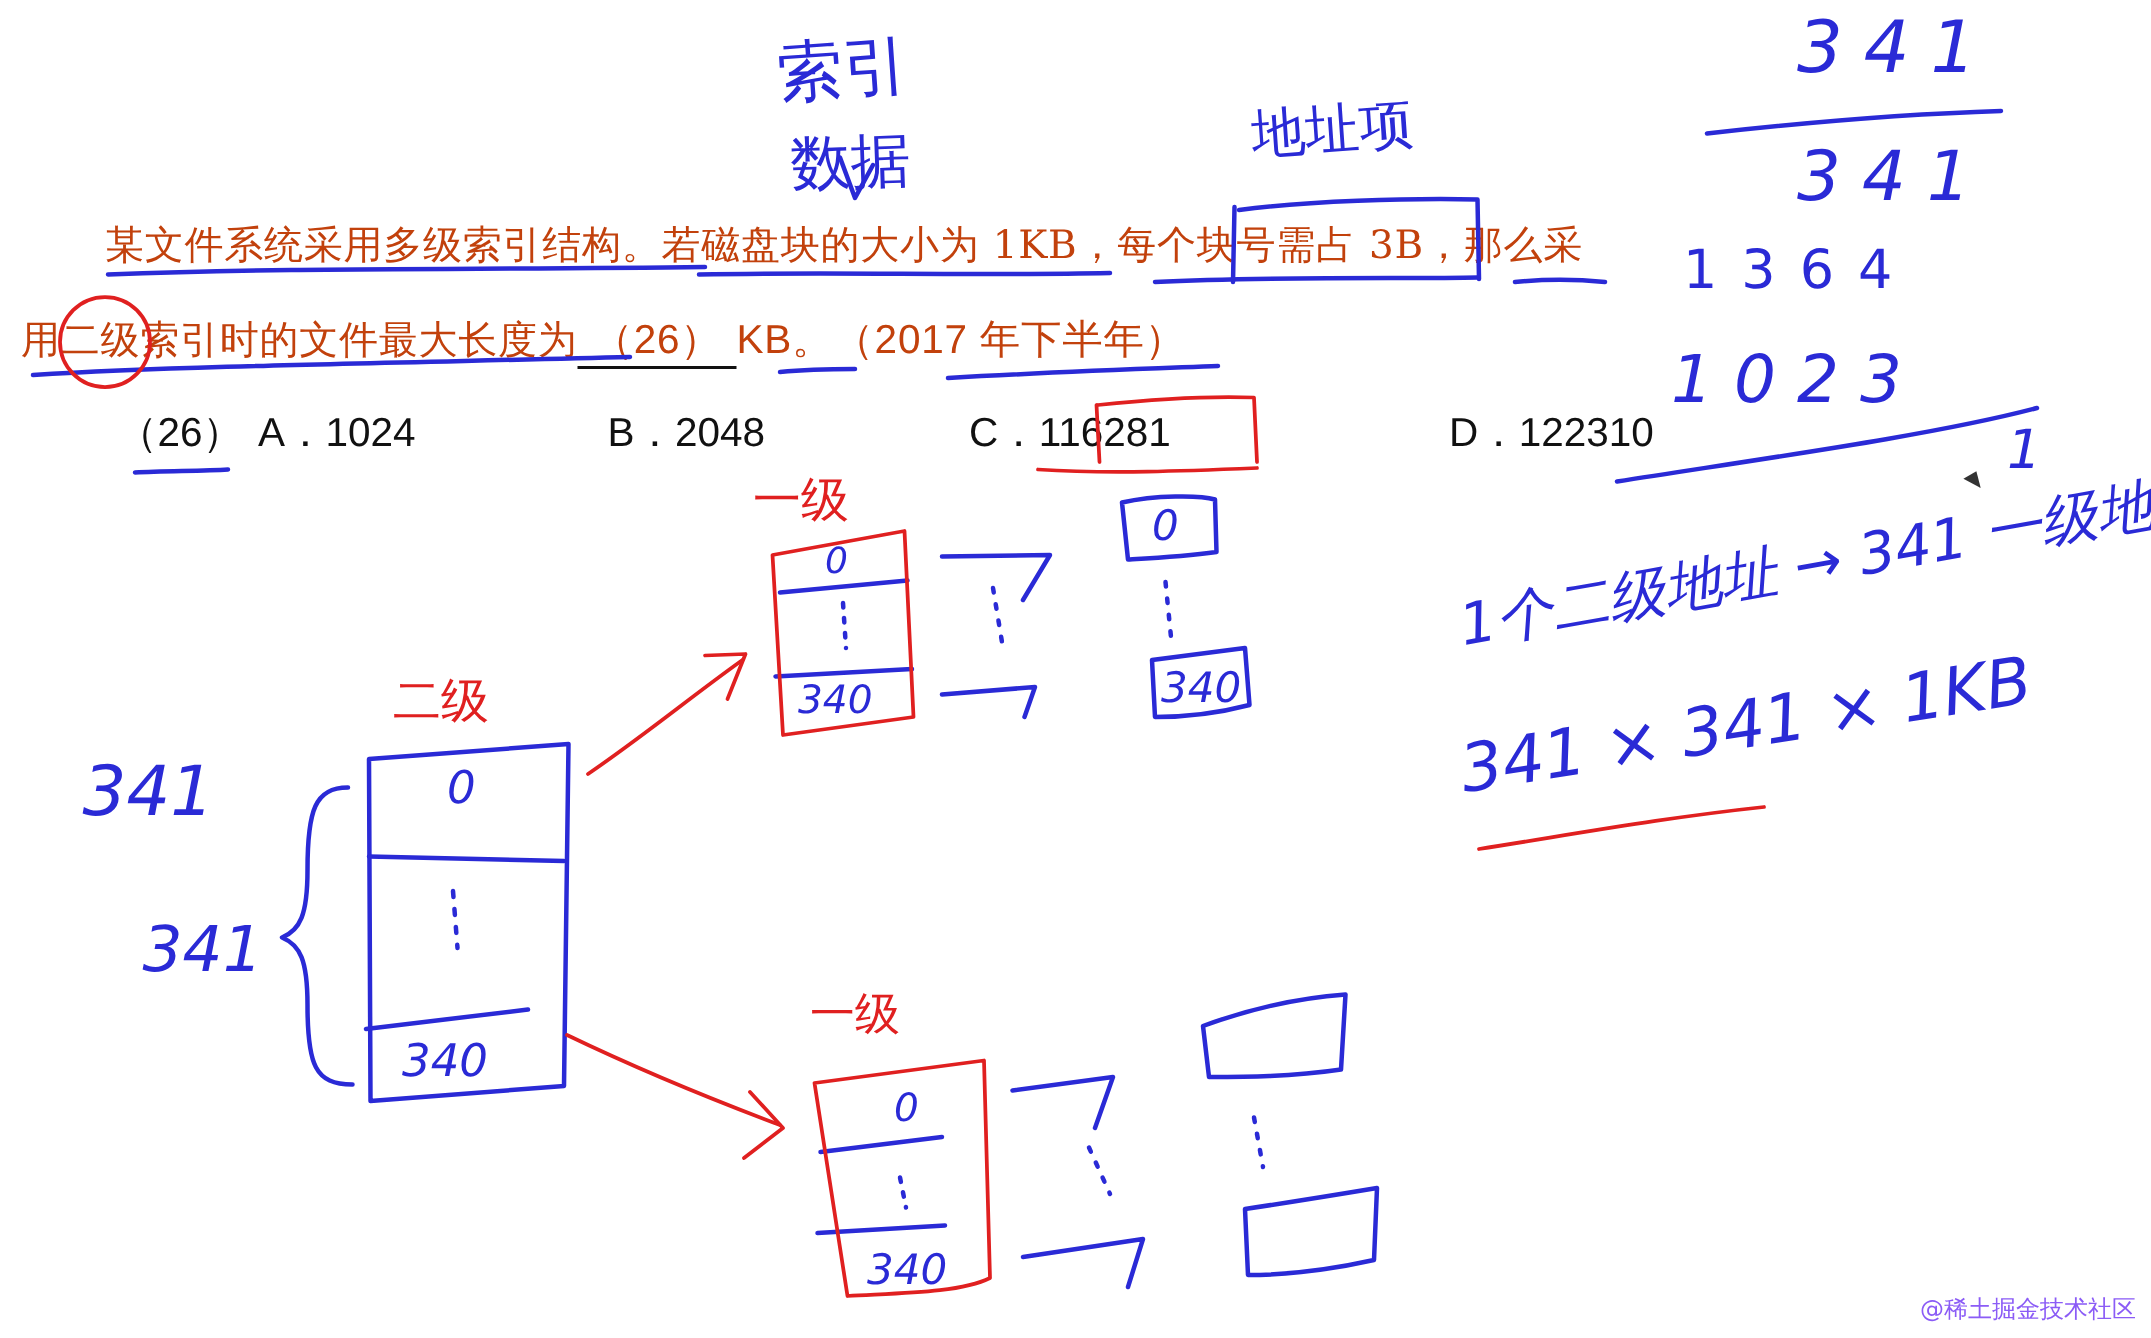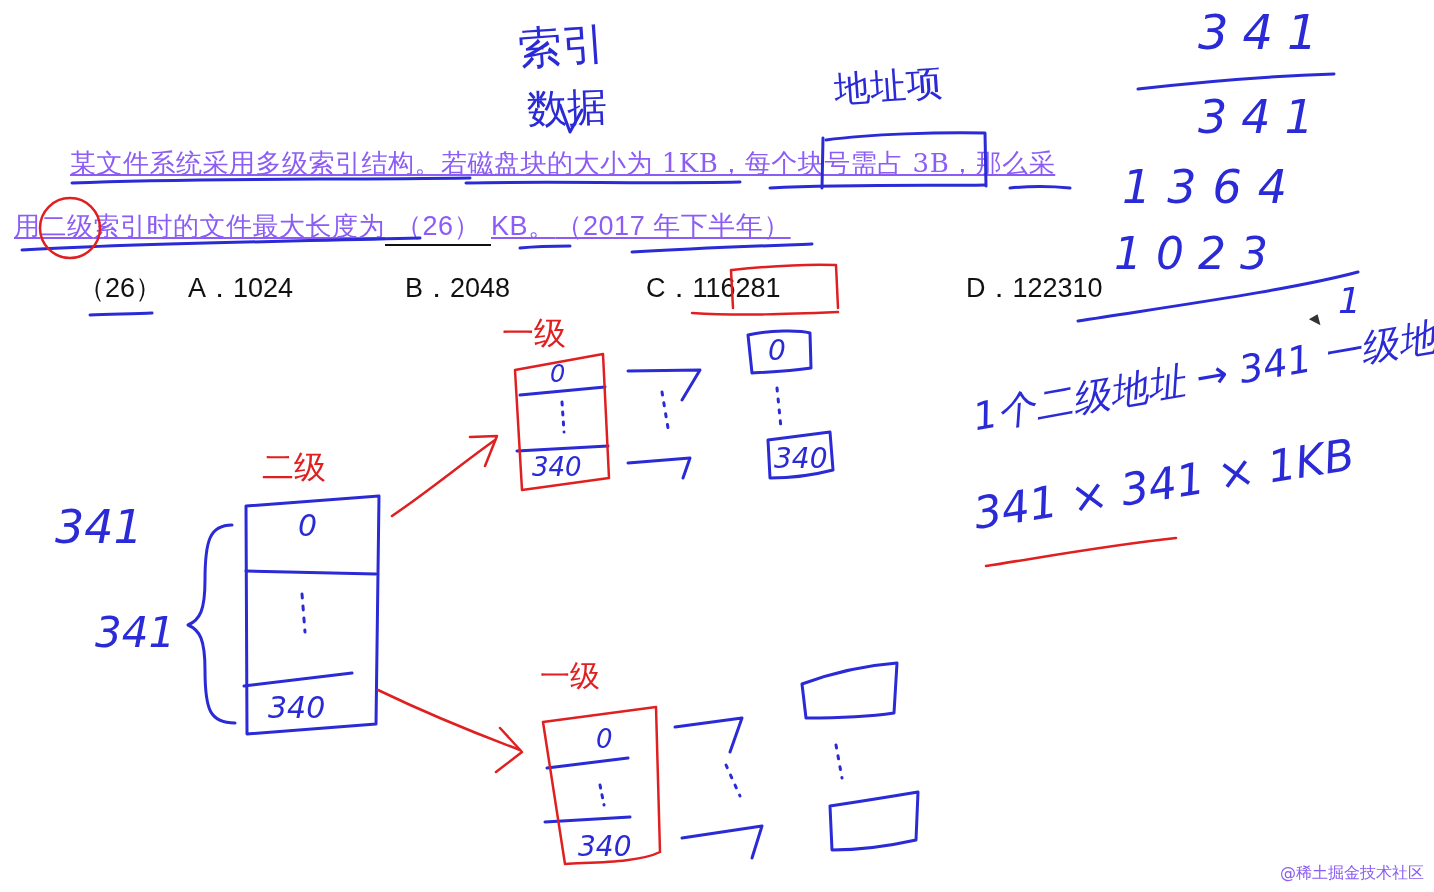--- a/index.html
+++ b/index.html
@@ -2,24 +2,23 @@
 <html><head>
   <meta charset="utf-8">
   <style>
     html, body { margin: 0; padding: 0; }
     body {
       width: 1434px; height: 892px; background: #ffffff;
       position: relative; overflow: hidden;
       font-family: "DejaVu Sans", "Liberation Sans", sans-serif;
     }
     .q-line {
-      position: absolute; font-size: 26px; color: #8b5cf6;
+      position: absolute; font-size: 26px; color: #c2410c;
       white-space: nowrap; letter-spacing: 0.5px;
       font-family: "DejaVu Serif", "Liberation Serif", serif;
-      text-decoration: underline;
     }
     .q-line .num { font-family: "Liberation Sans", sans-serif; font-size: 27px; }
     .blank { display: inline-block; border-bottom: 2px solid #111; padding: 0 10px; }
     .opt {
       position: absolute; top: 270px; font-size: 27px; color: #111;
       font-family: "Liberation Sans", sans-serif; white-space: nowrap;
     }
     svg.ink { position: absolute; left: 0; top: 0; width: 1434px; height: 892px; pointer-events: none; }
     .hw {
       position: absolute; color: #2a2ad6; font-family: "DejaVu Sans", sans-serif;
@@ -42,21 +41,21 @@
 <body>
 
 <div class="q-line" style="left:70px; top:146px;">
   <span>某文件系统采用多级索引结构。若磁盘块的大小为 1KB，每个块号需占 3B，那么采</span>
 </div>
 <div class="q-line" style="left:14px; top:208px;">
   <span>用</span><span>二级</span><span>索引时的文件最大长度为</span><span class="blank num">（26）</span><span class="num">KB。</span><span class="num">（2017 年下半年）</span>
 </div>
 
 <div class="opt" style="left:78px;">（26）</div>
-<div class="opt" style="left:188px;"><span>A．</span><span>1024</span></div>
+<div class="opt" style="left:172px;"><span>A．</span><span>1024</span></div>
 <div class="opt" style="left:405px;"><span>B．</span><span>2048</span></div>
 <div class="opt" style="left:646px;"><span>C．</span><span>116281</span></div>
 <div class="opt" style="left:966px;"><span>D．</span><span>122310</span></div>
 
 <svg class="ink" viewBox="0 0 1434 892" fill="none" stroke-linecap="round" stroke-linejoin="round">
 
   <g stroke="#2a2ad6" stroke-width="3">
     <path d="M72 183 C200 178 320 180 470 178"></path>
     <path d="M466 183 C560 181 640 184 740 182"></path>
     <path d="M770 188 C850 184 940 186 985 185"></path>
@@ -131,21 +130,21 @@
 <div class="hw" style="left:528px; top:82px; font-size:40px; transform:rotate(-2deg);">数据</div>
 <div class="hw" style="left:836px; top:66px; font-size:36px; transform:rotate(-4deg);">地址项</div>
 <div class="hw red" style="left:262px; top:446px; font-size:32px;">二级</div>
 <div class="hw red" style="left:502px; top:312px; font-size:32px;">一级</div>
 <div class="hw red" style="left:540px; top:656px; font-size:30px;">一级</div>
 <div class="hw" style="left:55px; top:500px; font-size:46px; font-style:italic;">341</div>
 <div class="hw" style="left:95px; top:608px; font-size:42px; font-style:italic;">341</div>
 
 <div class="hw" style="left:1198px; top:4px; font-size:48px; letter-spacing:14px; font-style:italic;">341</div>
 <div class="hw" style="left:1198px; top:90px; font-size:46px; letter-spacing:14px; font-style:italic;">341</div>
-<div class="hw" style="left:1122px; top:160px; font-size:46px; letter-spacing:16px; font-style:italic;">1364</div>
+<div class="hw" style="left:1122px; top:160px; font-size:36px; letter-spacing:16px; ">1364</div>
 <div class="hw" style="left:1114px; top:228px; font-size:44px; letter-spacing:14px; font-style:italic;">1023</div>
 <div class="hw" style="left:1338px; top:280px; font-size:36px; font-style:italic;">1</div>
 
 <div class="hw" style="left:978px; top:392px; font-size:38px; transform:rotate(-10deg); font-style:italic;">1个二级地址 → 341 一级地址</div>
 <div class="hw" style="left:978px; top:488px; font-size:44px; transform:rotate(-9deg); font-style:italic;">341 × 341 × 1KB</div>
 
 <div class="cell-label" style="left:298px; top:508px;">0</div>
 <div class="cell-label" style="left:268px; top:690px;">340</div>
 <div class="cell-label" style="left:550px; top:360px; font-size:24px;">0</div>
 <div class="cell-label" style="left:532px; top:452px; font-size:26px;">340</div>

